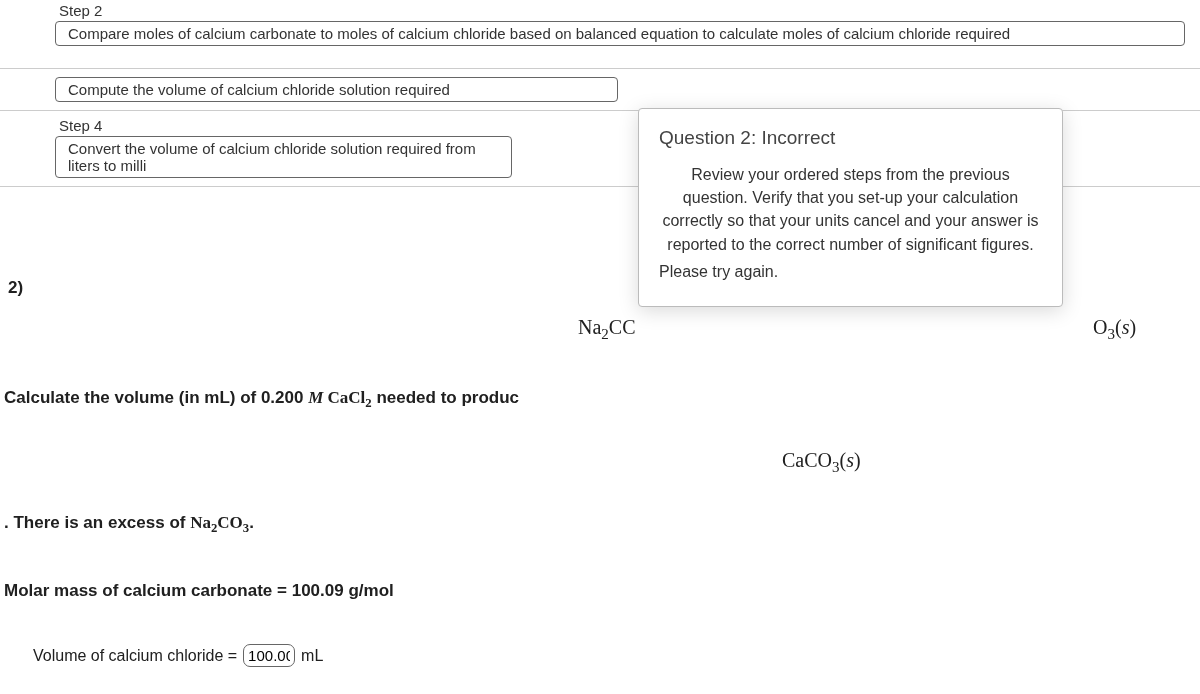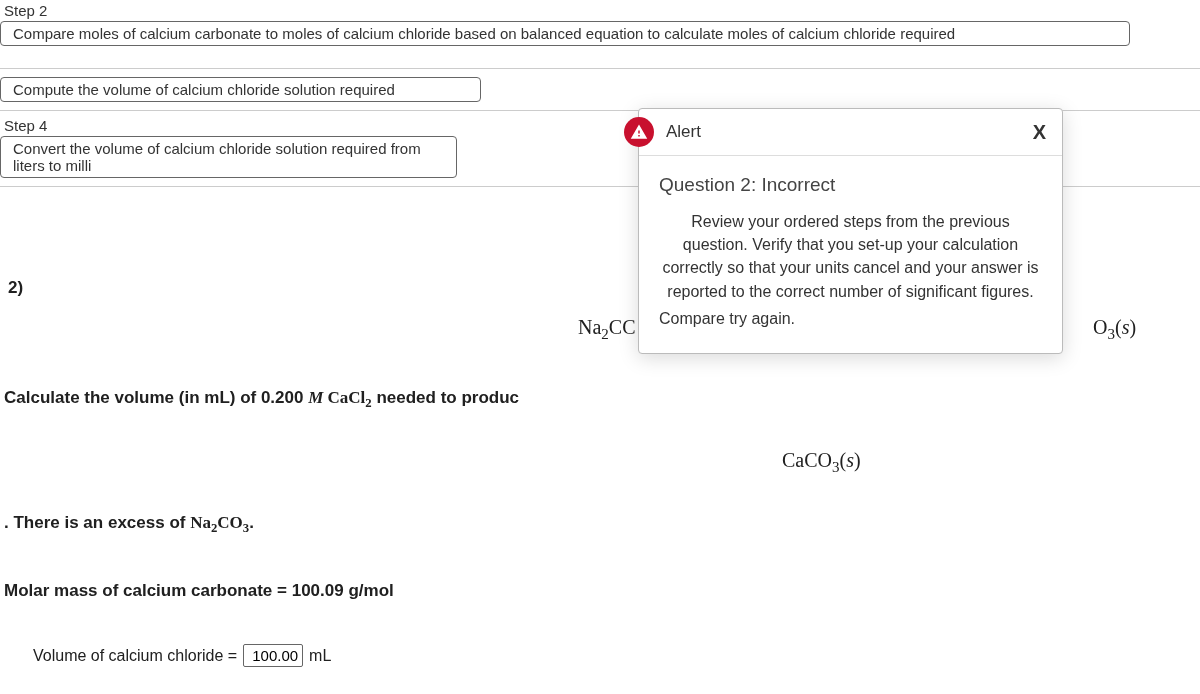--- a/index.html
+++ b/index.html
@@ -9,20 +9,21 @@
     font-family: Arial, Helvetica, sans-serif;
     font-size: 16px;
     color: #202020;
     background: #fff;
     width: 1200px;
     height: 694px;
     overflow: hidden;
     position: relative;
   }
   .step-group {
+    margin-left: 55px;
     margin-top: 4px;
   }
   .step-label {
     font-size: 15px;
     color: #333;
     padding: 0 4px 2px 4px;
   }
   .step-box {
     border: 1px solid #666;
     border-radius: 4px;
@@ -96,26 +97,26 @@
   .answer-row {
     position: absolute;
     left: 33px;
     top: 644px;
     display: flex;
     align-items: center;
     gap: 6px;
     font-size: 16px;
   }
   .answer-input {
-    width: 60px;
+    width: 52px;
     border: 1px solid #666;
-    border-radius: 2px;
+    border-radius: 7px;
     padding: 2px 4px;
     font-size: 15px;
-    text-align: right;
+    text-align: center;
   }
   sub { font-size: 0.75em; }
   .ital { font-style: italic; }
 
   
   .alert {
     position: absolute;
     left: 638px;
     top: 108px;
     width: 425px;
@@ -178,21 +179,21 @@
 </style>
 </head>
 <body>
 
 <div class="step-group" style="margin-top:2px">
   <div class="step-label">Step 2</div>
   <div class="step-box">Compare moles of calcium carbonate to moles of calcium chloride based on balanced equation to calculate moles of calcium chloride required</div>
 </div>
 <div class="divider-full" style="margin-top:22px"></div>
 <div class="step-group" style="margin-top:8px">
-  <div class="step-box" style="width:481px">Compute the volume of calcium chloride solution required</div>
+  <div class="step-box" style="width:563px">Compute the volume of calcium chloride solution required</div>
 </div>
 <div class="divider-full" style="margin-top:8px"></div>
 <div class="step-group" style="margin-top:6px">
   <div class="step-label">Step 4</div>
   <div class="step-box" style="width:457px">Convert the volume of calcium chloride solution required from liters to milli</div>
 </div>
 <div class="divider-full" style="margin-top:8px"></div>
 
 <div class="q2-label">2)</div>
 
@@ -211,27 +212,18 @@
 
 <div class="molar-line">Molar mass of calcium carbonate = 100.09 g/mol</div>
 
 <div class="answer-row">
   <span>Volume of calcium chloride =</span>
   <input class="answer-input" value="100.00" style="">
   <span>mL</span>
 </div>
 
 <div class="alert">
-  <div class="alert-header">
-    <div class="alert-icon">
-      <svg viewBox="0 0 24 24">
-          <path d="M1 21h22L12 2 1 21zm12-3h-2v-2h2v2zm0-4h-2v-4h2v4z"></path>
-        </svg>
-    </div>
-    <div class="alert-title">Alert</div>
-    <div class="alert-close">X</div>
-  </div>
   <div class="alert-body">
     <div class="alert-q">Question 2: Incorrect</div>
     <div class="alert-msg">Review your ordered steps from the previous question. Verify that you set-up your calculation correctly so that your units cancel and your answer is reported to the correct number of significant figures.</div>
-    <div class="alert-try">Compare try again.</div>
+    <div class="alert-try">Please try again.</div>
   </div>
 </div>
 
 </body></html>

